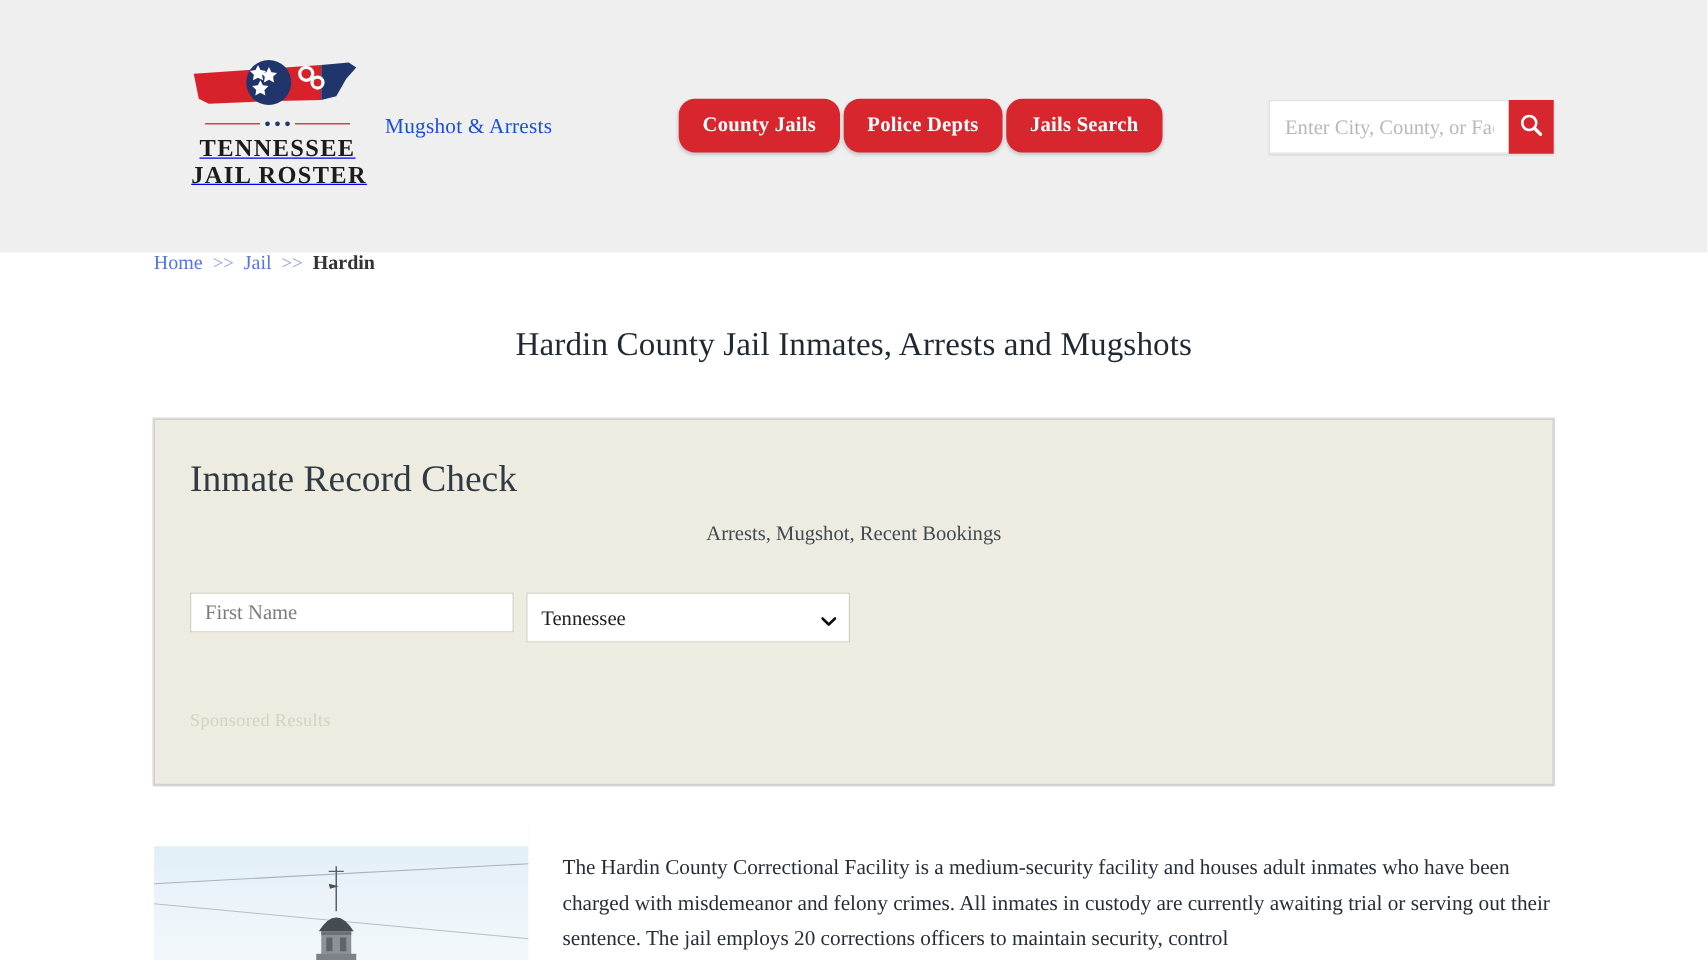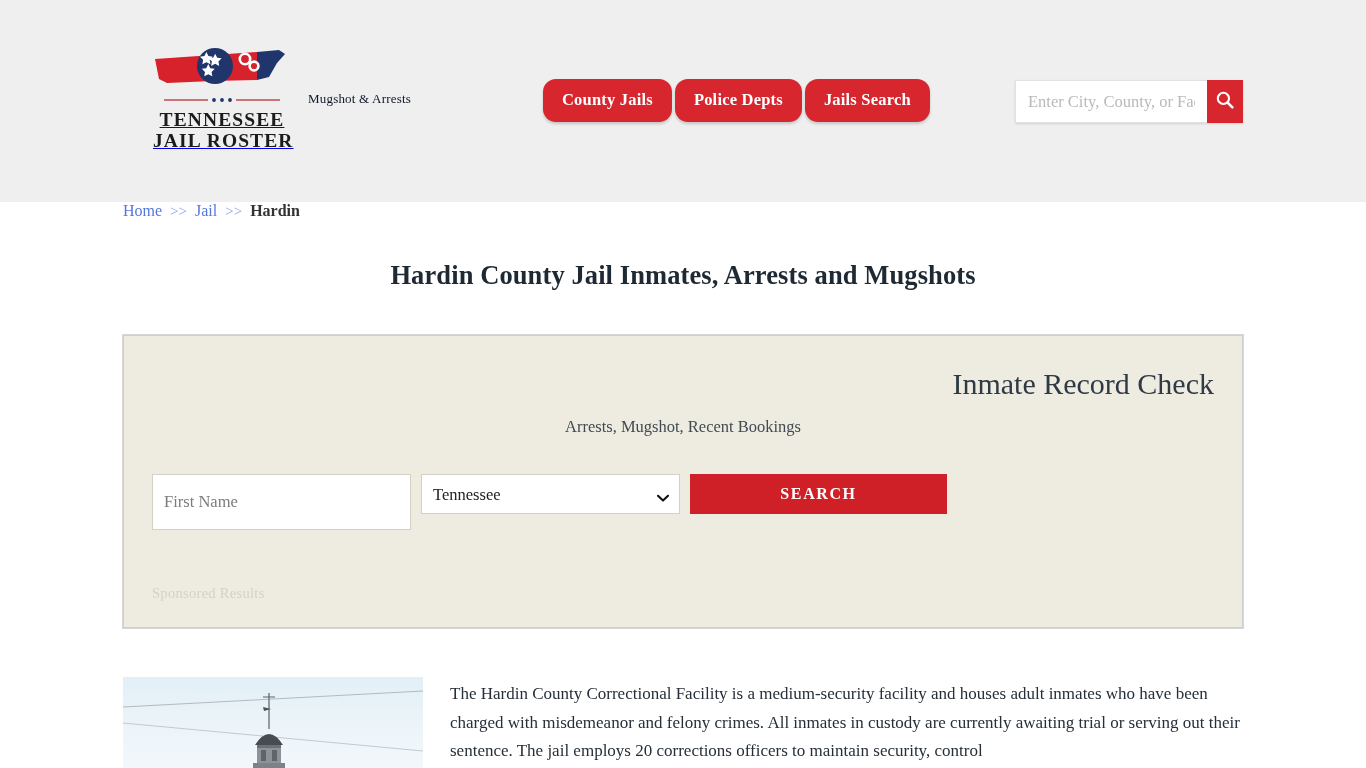--- a/index.html
+++ b/index.html
@@ -52,22 +52,22 @@
     line-height: 21px;
     letter-spacing: 1.1px;
     color: #1b1b1b;
     white-space: nowrap;
   }
 
   .tagline {
     position: absolute;
     left: 185px;
     top: 91px;
-    font-size: 13px;
-    color: #0f172a;
+    font-size: 17px;
+    color: #1d4ed8;
     letter-spacing: 0.2px;
   }
 
   .mainnav {
     position: absolute;
     left: 420px;
     top: 79px;
     display: flex;
     gap: 3px;
   }
@@ -141,56 +141,56 @@
     font-size: 15px;
   }
   .breadcrumb .current {
     color: #333;
     font-weight: bold;
   }
 
   h1.page-title {
     text-align: center;
     font-size: 26.5px;
-    font-weight: bold;
+    font-weight: normal;
     color: #1f2933;
     margin: 40px 0 12px;
     letter-spacing: 0.1px;
   }
 
   
   .record-panel {
     margin-top: 44px;
     background: #eeece0;
     border: 1px solid #cfcfcf;
     outline: 1px solid #d7d7d7;
     box-shadow: 0 1px 0 #c8c8c8, 1px 0 0 #dadada;
     padding: 30px 28px 0;
     height: 293px;
     position: relative;
   }
   .record-title {
-    text-align: right;
+    text-align: left;
     font-size: 30px;
     color: #2f3a44;
     line-height: 36px;
   }
   .record-sub {
     text-align: center;
     font-size: 16.5px;
     color: #404a54;
     margin-top: 15px;
   }
   .record-form {
     margin-top: 37px;
     display: flex;
     gap: 10px;
   }
   .record-form .field {
-    height: 56px;
+    height: 32px;
     border: 1px solid #d3d0c4;
     background: #fff;
     font-family: "Liberation Serif", "DejaVu Serif", serif;
     font-size: 16.5px;
     color: #333;
     padding: 0 11px;
     outline: none;
   }
   .record-form .field::placeholder { color: #7c7c7c; }
   .f-first { width: 259px; }
@@ -348,21 +348,20 @@
       <span class="state-wrap">
         <select>
           <option>Tennessee</option>
         </select>
         <span class="chev">
           <svg width="12" height="9" viewBox="0 0 12 9" xmlns="http://www.w3.org/2000/svg">
             <path d="M1 1.8 L6 6.6 L11 1.8" fill="none" stroke="#111" stroke-width="2.1" stroke-linecap="round" stroke-linejoin="round"></path>
           </svg>
         </span>
       </span>
-      <button class="btn-search" type="submit">SEARCH</button>
     </form>
 
     <div class="sponsored">Sponsored Results</div>
   </section>
 
   <div class="content">
     <div class="photo">
       <svg width="300" height="200" viewBox="0 0 300 200" xmlns="http://www.w3.org/2000/svg">
         <defs>
           <linearGradient id="sky" x1="0" y1="0" x2="0" y2="1">

